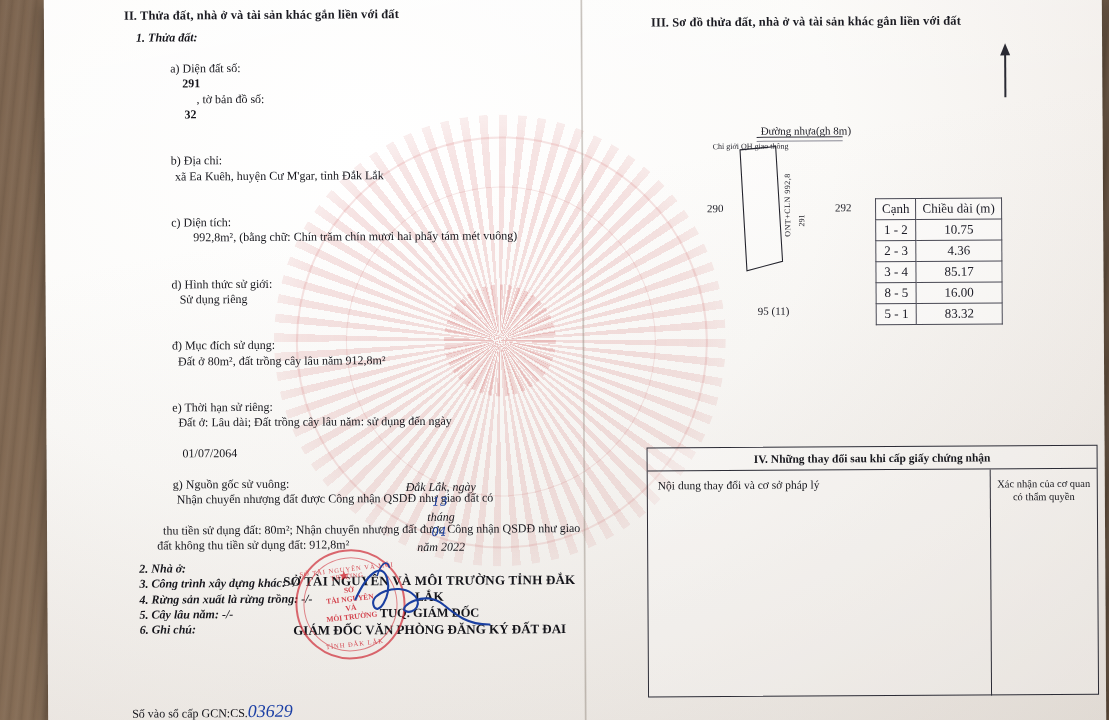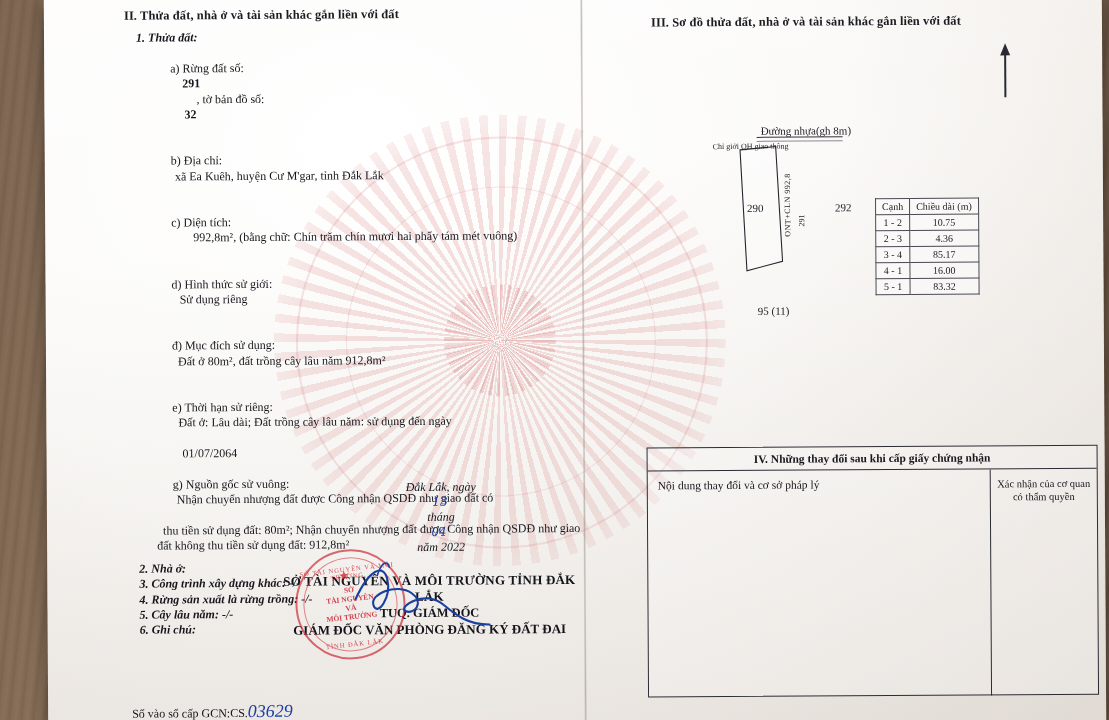--- a/index.html
+++ b/index.html
@@ -162,21 +162,21 @@
     background: #33333c;
     height: 1px;
   }
 
   
   .sidetable {
     position: absolute;
     left: 230px;
     top: 162px;
     border-collapse: collapse;
-    font-size: 10px;
+    font-size: 13px;
     color: #20202a;
     background: rgba(255,255,255,0.45);
   }
   .sidetable td, .sidetable th {
     border: 1px solid #4a4a55;
     padding: 2px 6px;
     font-weight: normal;
     text-align: center;
   }
   .sidetable th { font-weight: normal; }
@@ -311,21 +311,21 @@
     <div class="watermark-star"></div>
     <div class="paper-shade"></div>
     <div class="fold"></div>
 
     <div class="sect-title" id="sec2-title">II. Thửa đất, nhà ở và tài sản khác gắn liền với đất</div>
 
     <div class="b-left">
       <div class="li ital">1. Thửa đất:</div>
 
       <div class="li ind1">
-        <span>a) Rừng đất số:</span>
+        <span>a) Diện đất số:</span>
         <span class="under-val" style="padding-left:12px">291</span>
         <span style="padding-left:26px">, tờ bản đồ số:</span>
         <span class="under-val" style="padding-left:14px">32</span>
       </div>
 
       <div class="li ind1">
         <span>b) Địa chỉ:</span>
         <span style="padding-left:4px">xã Ea Kuêh, huyện Cư M'gar, tỉnh Đắk Lắk</span>
       </div>
 
@@ -375,21 +375,21 @@
 
       <div class="dlabel" style="left:116px; top:88px;">Đường nhựa(gh 8m)</div>
       <div class="road-line" style="left:112px; top:100px; width:86px;"></div>
       <div class="road-line" style="left:112px; top:104px; width:86px; background:#8a8a95;"></div>
       <div class="dlabel small" style="left:44px; top:105px;padding-left:24px;">Chỉ giới QH giao thông</div>
 
       <svg class="parcel" width="80" height="180" viewBox="0 0 80 180">
         <polygon points="12,6 58,2 66,150 20,162" fill="rgba(255,255,255,0.25)" stroke="#23232c" stroke-width="1.4"></polygon>
       </svg>
 
-      <div class="dlabel" style="left:62px; top:165px;margin-left:40px;">290</div>
+      <div class="dlabel" style="left:62px; top:165px;">290</div>
       <div class="dlabel" style="left:190px; top:165px;">292</div>
 
       <div class="dlabel small rot90" style="left:138px; top:200px; letter-spacing:.5px;">ONT+CLN 992,8</div>
       <div class="dlabel small rot90" style="left:152px; top:190px;">291</div>
 
       <div class="dlabel" style="left:112px; top:268px;text-align:right;">95 (11)</div>
 
       <table class="sidetable">
         <thead>
           <tr>
@@ -404,21 +404,21 @@
           </tr>
           <tr>
             <td>2 - 3</td>
             <td>4.36</td>
           </tr>
           <tr>
             <td>3 - 4</td>
             <td>85.17</td>
           </tr>
           <tr>
-            <td>4 - 1</td>
+            <td>8 - 5</td>
             <td>16.00</td>
           </tr>
           <tr>
             <td>5 - 1</td>
             <td>83.32</td>
           </tr>
         </tbody>
       </table>
     </div>
 

